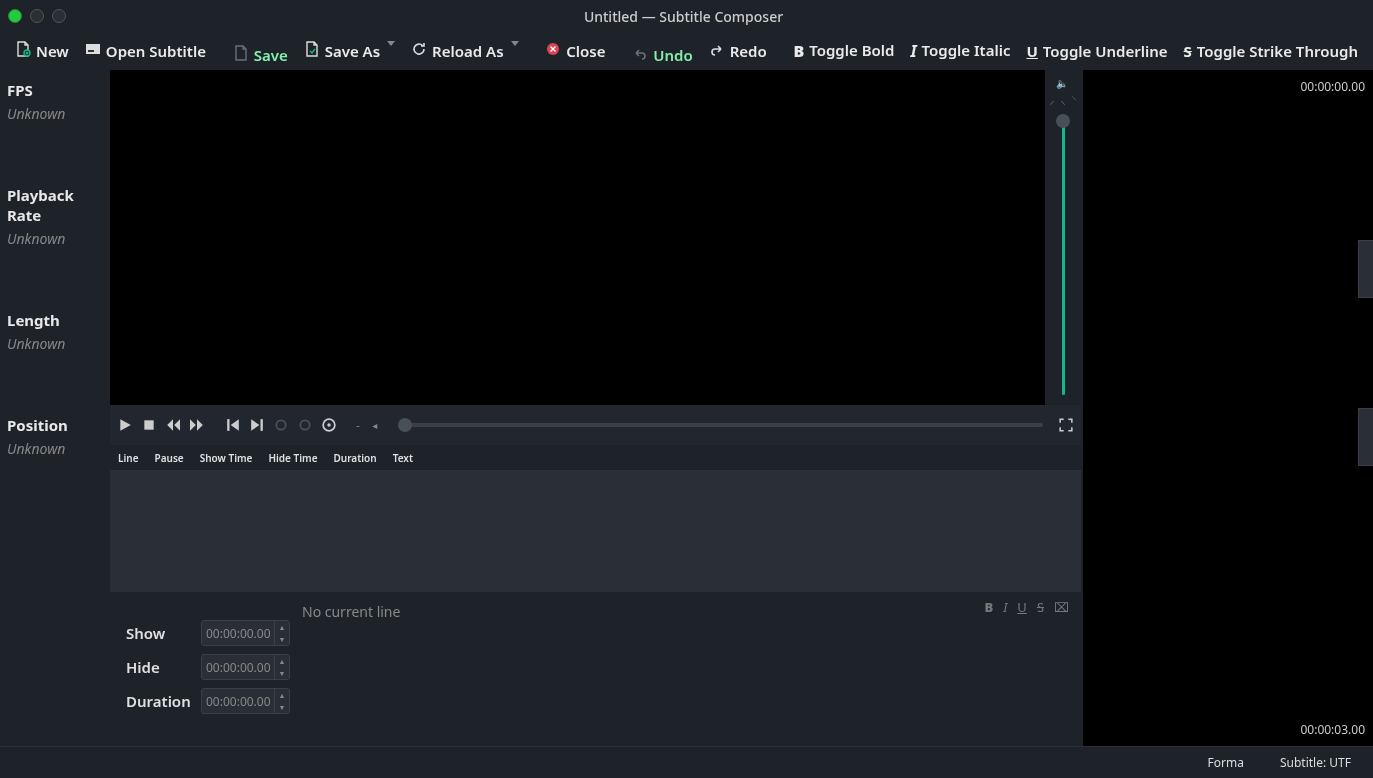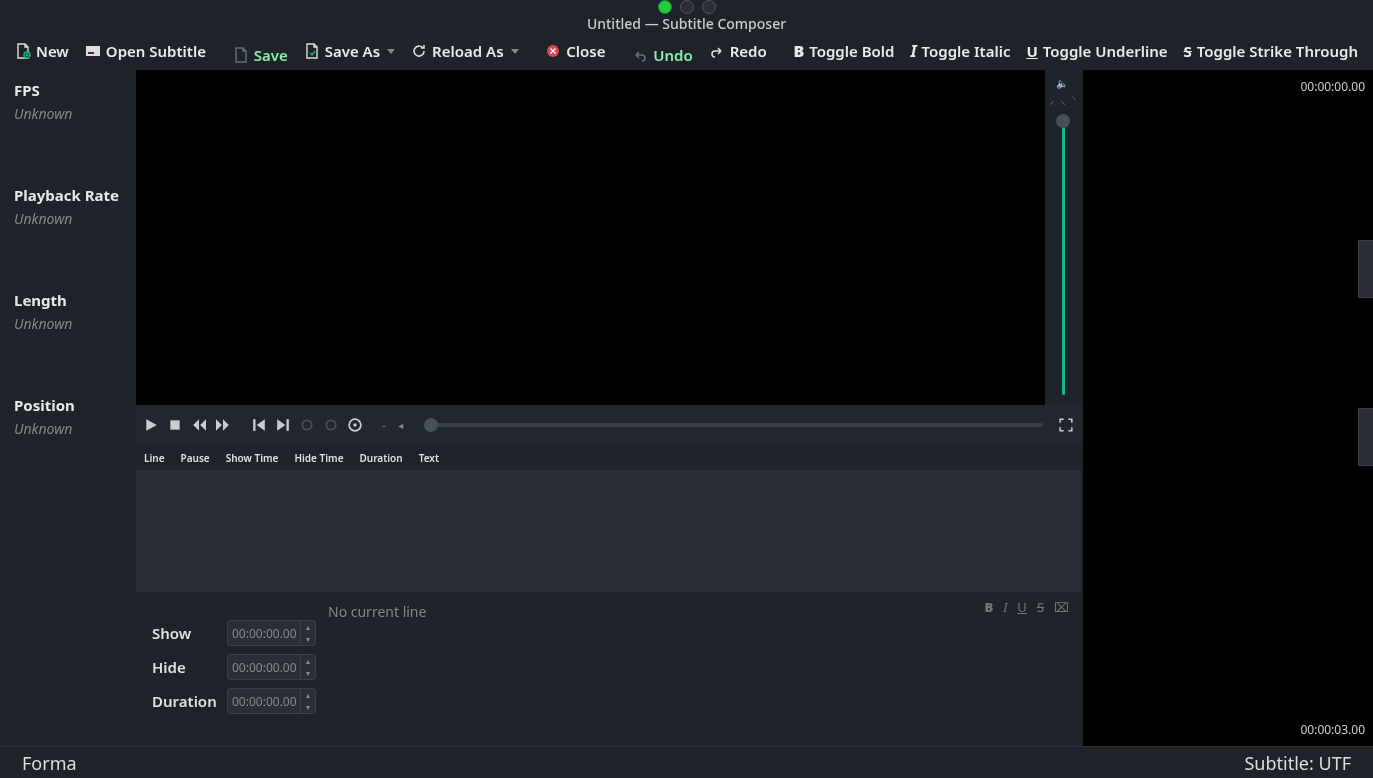--- a/index.html
+++ b/index.html
@@ -1,33 +1,33 @@
 <!DOCTYPE html>
 <html><head>
 <meta charset="utf-8">
 <style>
 * { margin: 0; padding: 0; box-sizing: border-box; font-family: "Segoe UI", "Noto Sans", sans-serif; }
 body { background: #1e2229; color: #d0d0d0; width: 1373px; height: 778px; overflow: hidden; font-size: 14px; }
 
-.titlebar { height: 32px; display: flex; align-items: center; padding: 0 8px; background: #1e2229; flex-direction: column; }
+.titlebar { height: 32px; display: flex; align-items: center; padding: 0 8px; background: #1e2229; }
 .win-btns { display: flex; gap: 8px; }
 .win-btn { width: 14px; height: 14px; border-radius: 50%; border: 1px solid #555; }
 .win-btn.green { background: #27c93f; border-color: #1a8f2a; }
 .win-btn.dark { background: #2a2e36; }
 .title-text { flex: 1; text-align: center; font-size: 14px; color: #ccc; font-weight:500; }
 
 .toolbar { height: 38px; display: flex; align-items: center; padding: 0 8px; gap: 2px; background: #1e2229; }
-.tool { display: flex; align-items: center; gap: 5px; padding: 4px 7px; color: #eaeaea; font-size: 15px; font-weight:600; cursor: pointer; white-space: nowrap; font-stretch: condensed;}
+.tool { display: flex; gap: 5px; padding: 4px 7px; color: #eaeaea; font-size: 15px; font-weight:600; cursor: pointer; white-space: nowrap; font-stretch: condensed;}
 .tool.disabled { color: #86efac; margin-top: 8px; }
 .tool svg, .tool .ico { width: 16px; height: 16px; }
 .sep { width: 18px; }
 .dropdown-caret { width:0;height:0;border-left:4px solid transparent;border-right:4px solid transparent;border-top:5px solid #888; margin-left:2px;}
 
 .main-area { display: flex; height: calc(100% - 70px - 32px); }
-.left-panel { width: 136px; padding: 10px 4px 10px 14px; display:flex; flex-direction:column; gap: 62px;}
+.left-panel { width: 110px; padding: 10px 4px 10px 7px; display:flex; flex-direction:column; gap: 62px;}
 .info-block .info-label { font-weight: 700; color: #e8e8e8; font-size:15px; font-stretch: condensed;}
 .info-block .info-value { color: #888; font-style: italic; font-size:14px; margin-top:4px;}
 
 .center-panel { flex: 1; display: flex; flex-direction: column; min-width:0; }
 .video-area { background: #000; flex: 0 0 335px; position: relative; }
 
 .video-wrap { display:flex; }
 .video-main { flex:1; display:flex; flex-direction:column;}
 .vol-col { width: 36px; background:#1e2229; display:flex; flex-direction:column; align-items:center; padding:6px 0 2px 0; gap:3px;}
 .vol-icons { display:flex; flex-direction:row; gap:4px; font-size:10px; color:#888;}
@@ -58,21 +58,21 @@
 .editor-col { flex:1; position:relative; padding-top:4px;}
 .no-line { color:#888; font-size:14px; padding:6px 0 0 2px;}
 .fmt-icons { position:absolute; top:6px; right:12px; display:flex; gap:10px; color:#777; font-size:13px;}
 
 .right-panel { width: 290px; background:#000; position:relative; margin-left:2px;}
 .tc-top { position:absolute; top:8px; right:8px; color:#ccc; font-size:12px;}
 .tc-bot { position:absolute; bottom:8px; right:8px; color:#ccc; font-size:12px;}
 .side-tabs { position:absolute; right:-1px; top:170px; display:flex; flex-direction:column; gap:110px;}
 .side-tab { width:16px; height:58px; background:#2a2e37; border:1px solid #3a3f48;}
 
-.statusbar { height:32px; background:#1e2229; display:flex; align-items:center; justify-content:space-between; padding:0 14px; gap:20px; color:#ddd; font-size:18px; border-top:1px solid #2a2e37;}
+.statusbar { height:32px; background:#1e2229; display:flex; align-items:center; justify-content:flex-end; padding:0 14px; gap:20px; color:#ddd; font-size:12px; border-top:1px solid #2a2e37;}
 .stat-item { padding:2px 8px; font-stretch:condensed;}
 </style>
 </head>
 <body>
 
 <div class="titlebar">
   <div class="win-btns">
     <div class="win-btn green"></div>
     <div class="win-btn dark"></div>
     <div class="win-btn dark"></div>

